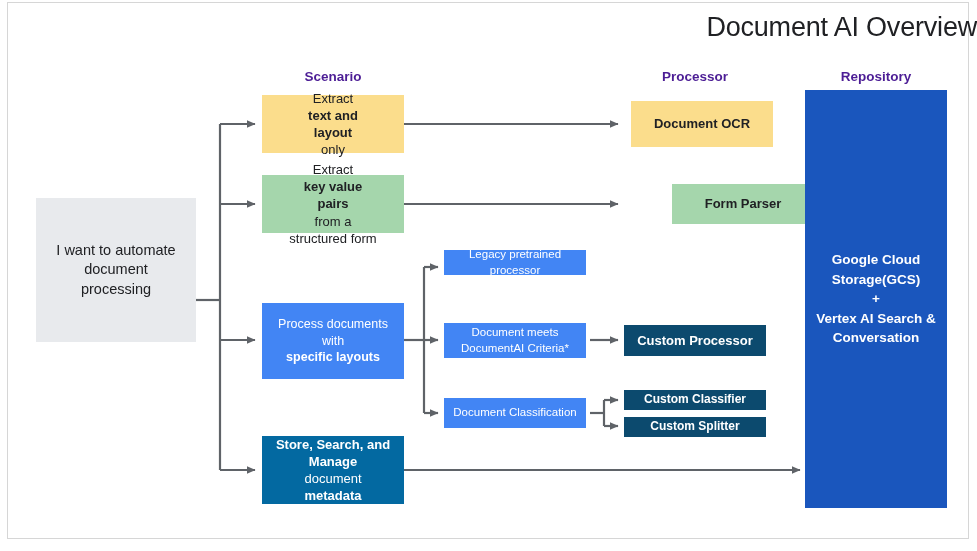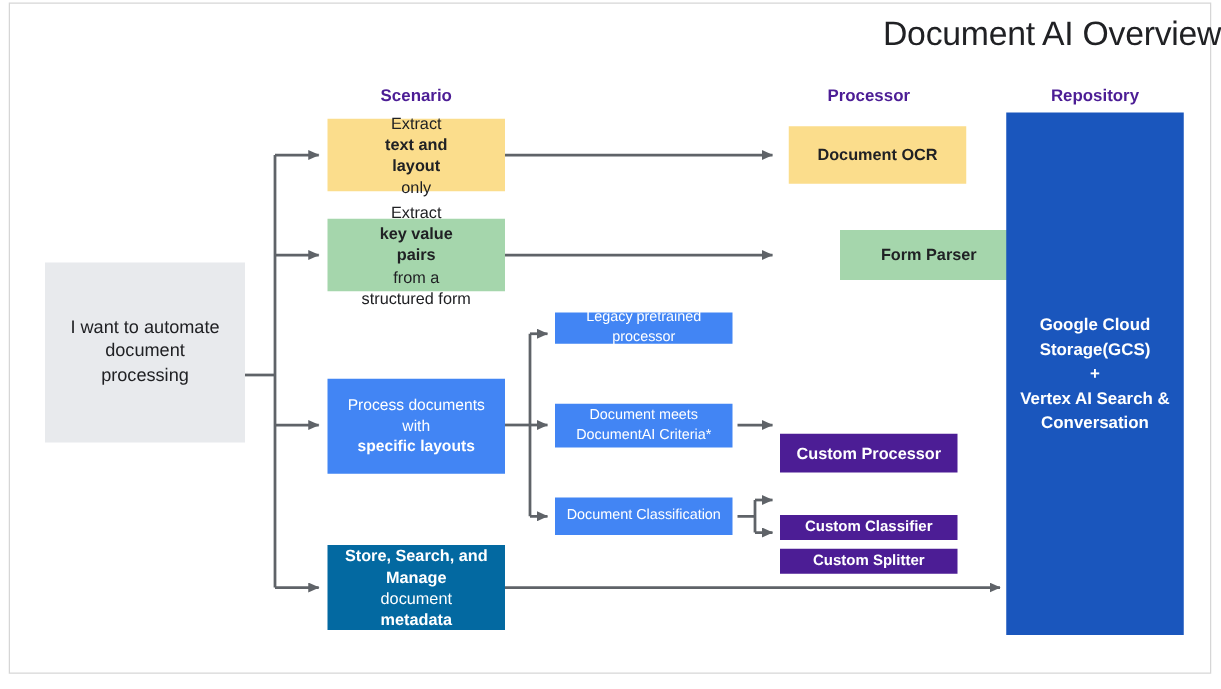--- a/index.html
+++ b/index.html
@@ -84,25 +84,24 @@
     font-size: 12.5px;
     font-weight: 400;
   }
   .n-blue-sm {
     background: #4285f4;
     color: #ffffff;
     font-size: 11.5px;
     font-weight: 400;
   }
   .n-bluebold {
-    background: #4c1d95;
-    color: #ffffff;
-    font-size: 13px;
-    font-weight: bold;
-    margin-top: 22px;
+    background: #0c4a6e;
+    color: #ffffff;
+    font-size: 13px;
+    font-weight: bold;
   }
   .n-darkblue {
     background: #0369a1;
     color: #ffffff;
     font-size: 13px;
     font-weight: bold;
   }
   .n-repo {
     background: #1a56bd;
     color: #ffffff;
@@ -166,21 +165,21 @@
 
       <path d="M590,413 L604,413"></path>
       <path d="M604,400 L604,426"></path>
       <path d="M604,400 L618,400" marker-end="url(#arrow)"></path>
       <path d="M604,426 L618,426" marker-end="url(#arrow)"></path>
 
       <path d="M404,470 L800,470" marker-end="url(#arrow)"></path>
     </g>
   </svg>
 
-  <div class="node n-gray" style="left:36px; top:210px; width:160px; height:144px;">
+  <div class="node n-gray" style="left:36px; top:198px; width:160px; height:144px;">
     <div>
       <span>I want to automate</span>
       <span>document</span>
       <span>processing</span>
     </div>
   </div>
 
   <div class="node n-yellow" style="left:262px; top:95px; width:142px; height:58px;">
     <div>
       <span><span>Extract </span><b>text and</b></span>

